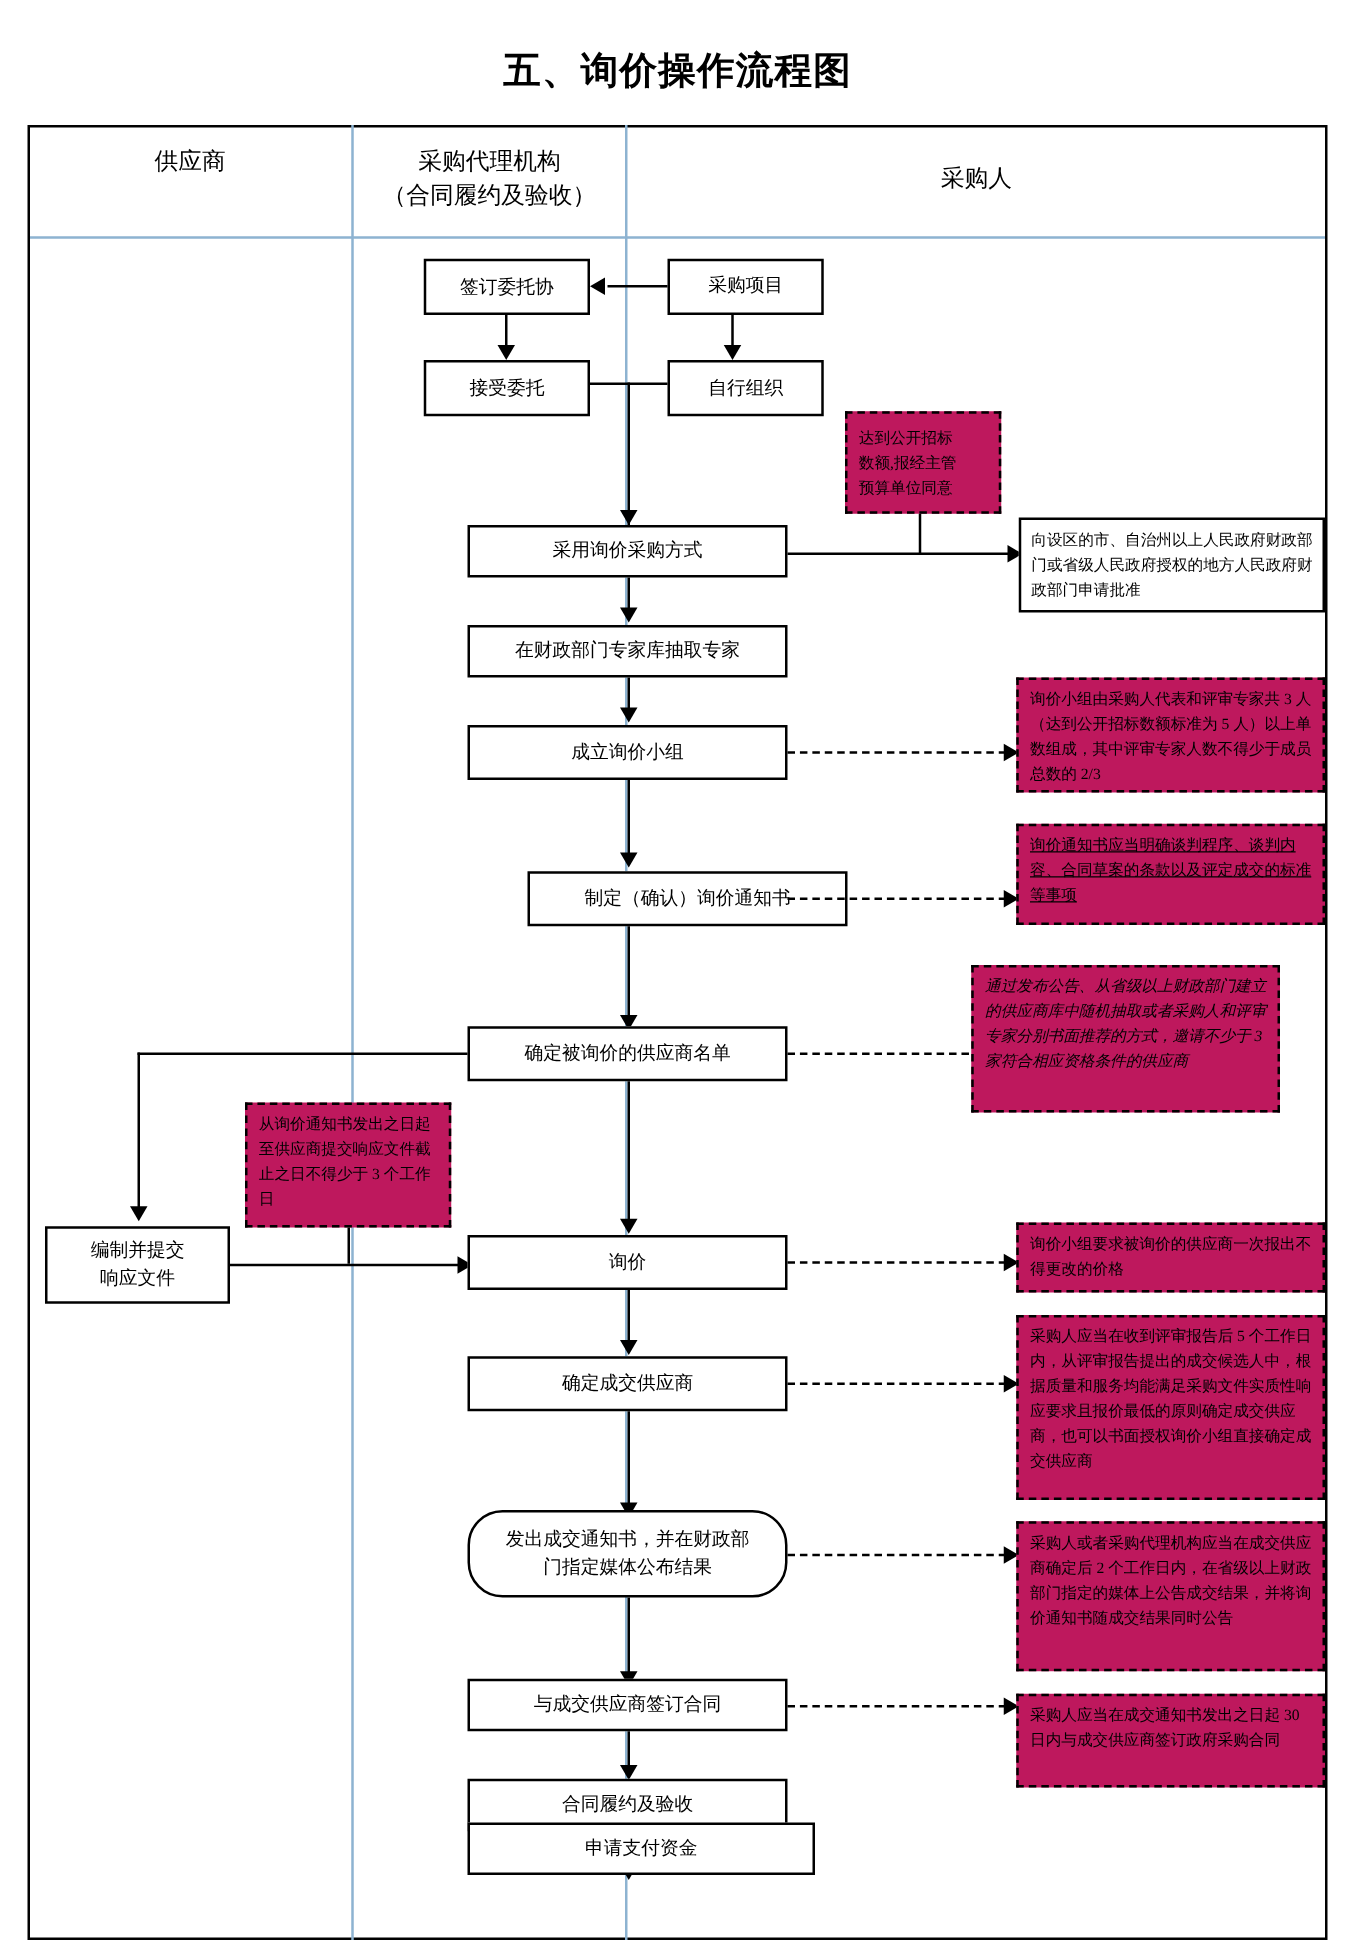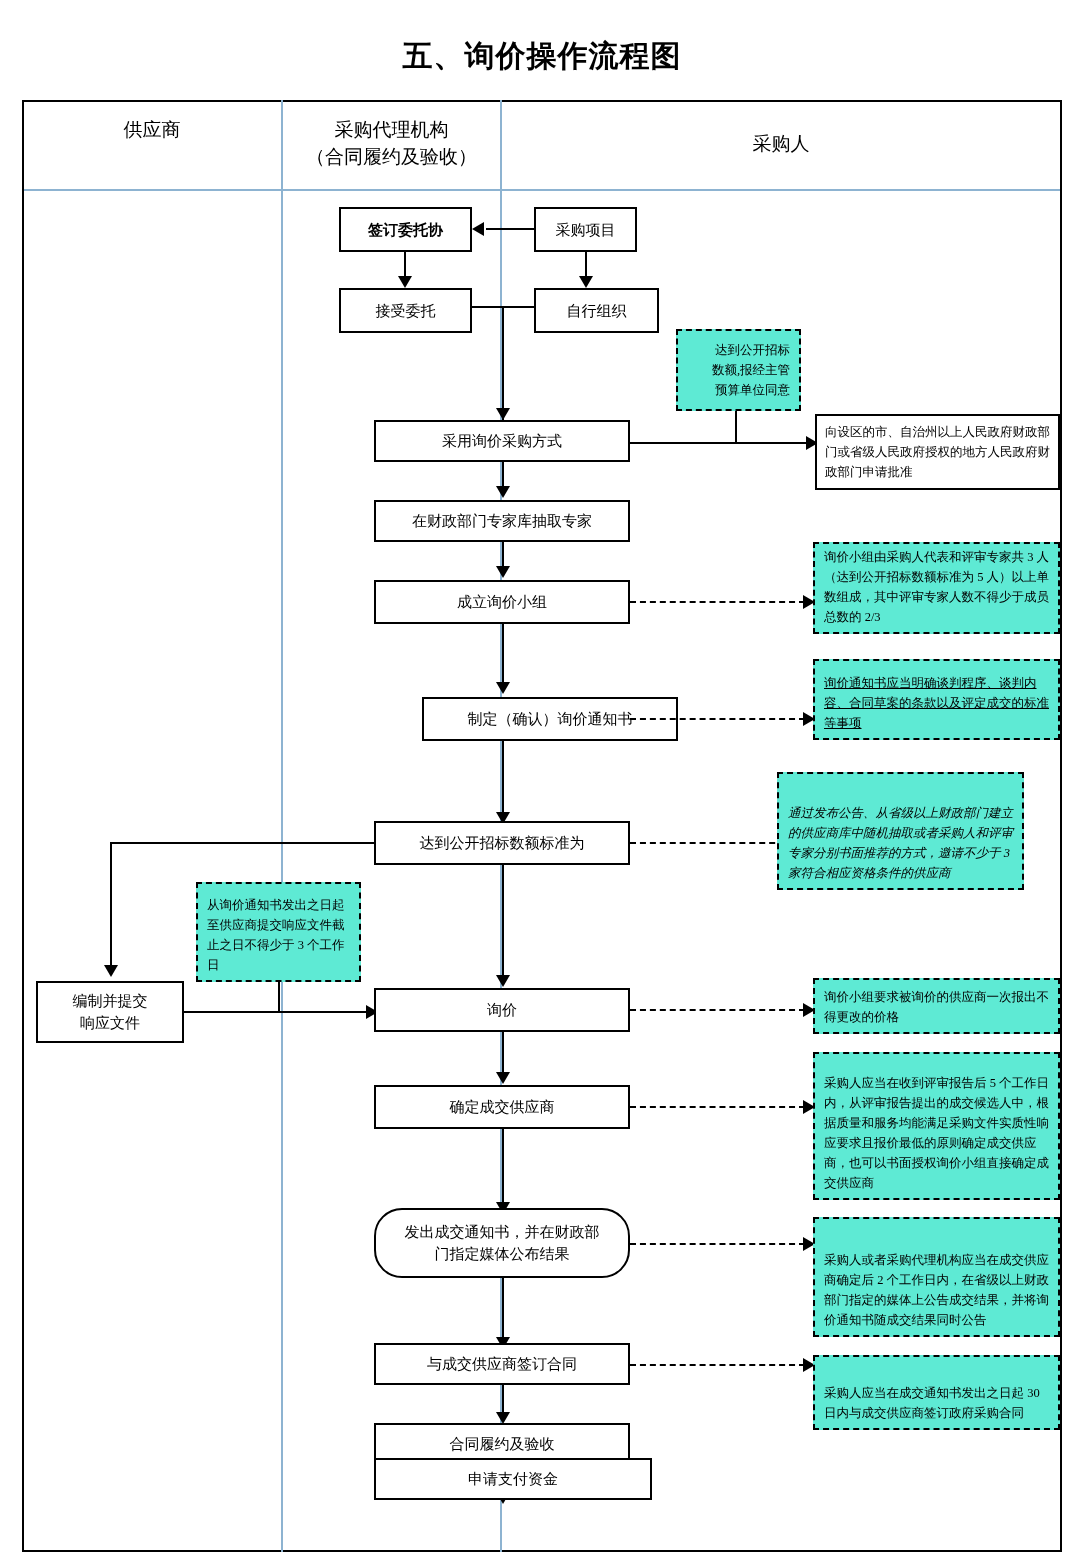--- a/index.html
+++ b/index.html
@@ -36,22 +36,22 @@
   #lane-title-purchaser{left:502px;top:130px;width:558px;}
 
   
   .box{
     position:absolute;box-sizing:border-box;border:2px solid #000;background:#fff;
     display:flex;align-items:center;justify-content:center;text-align:center;
     font-size:15px;line-height:22px;padding:2px 4px;
     font-family:"Liberation Serif","DejaVu Serif",serif;
   }
   .note{
-    position:absolute;box-sizing:border-box;border:2px dashed #000;background:#5eead4;
-    display:flex;align-items:flex-end;text-align:left;
+    position:absolute;box-sizing:border-box;border:2px dashed #000;background:#be185d;
+    display:flex;align-items:flex-start;text-align:left;
     font-size:12.5px;line-height:20px;padding:5px 9px;
     font-family:"Liberation Serif","DejaVu Serif",serif;
   }
   .note.center{text-align:center;justify-content:center;}
 
   
   .ln{position:absolute;background:#000;}
   .vl{width:2px;}
   .hl{height:2px;}
   .dhl{position:absolute;height:0;border-top:2px dashed #000;}
@@ -69,22 +69,22 @@
 <div class="swim-div" id="swim-div-2"></div>
 <div id="header-rule"></div>
 
 <div class="lane-title" id="lane-title-supplier">供应商</div>
 <div class="lane-title" id="lane-title-agency">
   <div>采购代理机构</div>
   <div>（合同履约及验收）</div>
 </div>
 <div class="lane-title" id="lane-title-purchaser">采购人</div>
 
-<div class="box" style="left:339px;top:207px;width:133px;height:45px;font-weight:bold;">签订委托协</div>
-<div class="box" style="left:534px;top:207px;width:103px;height:45px;">采购项目</div>
+<div class="box" style="left:339px;top:207px;width:133px;height:45px;">签订委托协</div>
+<div class="box" style="left:534px;top:207px;width:125px;height:45px;font-family:Liberation Mono, monospace;">采购项目</div>
 
 <div class="ln hl" style="left:486px;top:228px;width:48px;"></div>
 <div class="arrow-l" style="left:472px;top:222px;"></div>
 
 <div class="ln vl" style="left:404px;top:252px;height:26px;"></div>
 <div class="arrow-d" style="left:398px;top:276px;"></div>
 
 <div class="ln vl" style="left:585px;top:252px;height:26px;"></div>
 <div class="arrow-d" style="left:579px;top:276px;"></div>
 
@@ -136,21 +136,21 @@
 <div class="dhl" style="left:630px;top:718px;width:175px;"></div>
 <div class="arrow-r" style="left:803px;top:712px;"></div>
 
 <div class="note" style="left:813px;top:659px;width:247px;height:81px;text-decoration:underline;">
   <span>询价通知书应当明确谈判程序、谈判内容、合同草案的条款以及评定成交的标准等事项</span>
 </div>
 
 <div class="ln vl" style="left:502px;top:741px;height:74px;"></div>
 <div class="arrow-d" style="left:496px;top:812px;"></div>
 
-<div class="box" style="left:374px;top:821px;width:256px;height:44px;">达到公开招标数额标准为</div>
+<div class="box" style="left:374px;top:821px;width:256px;height:44px;">确定被询价的供应商名单</div>
 
 <div class="dhl" style="left:630px;top:842px;width:175px;"></div>
 <div class="arrow-r" style="left:803px;top:836px;"></div>
 
 <div class="note" style="left:777px;top:772px;width:247px;height:118px;font-style:italic;">
   <span>通过发布公告、从省级以上财政部门建立的供应商库中随机抽取或者采购人和评审专家分别书面推荐的方式，邀请不少于 3 家符合相应资格条件的供应商</span>
 </div>
 
 <div class="ln hl" style="left:110px;top:842px;width:264px;"></div>
 <div class="ln vl" style="left:110px;top:842px;height:128px;"></div>

